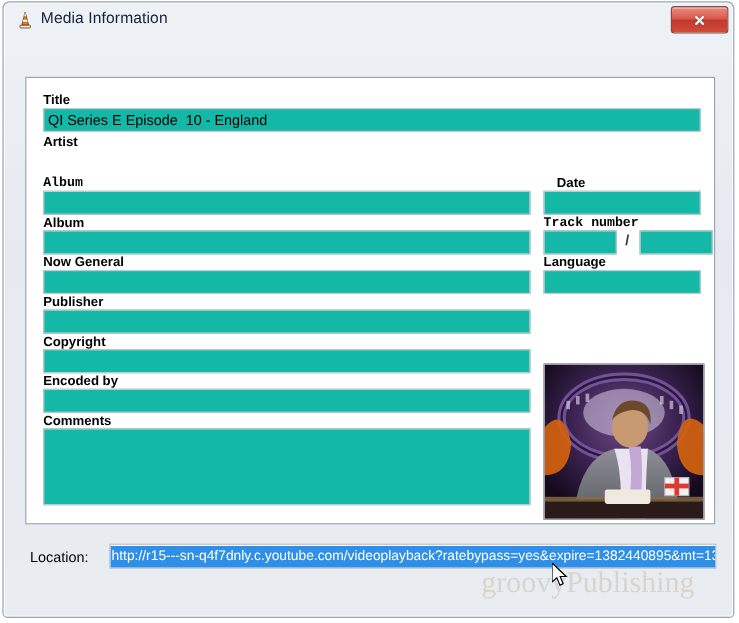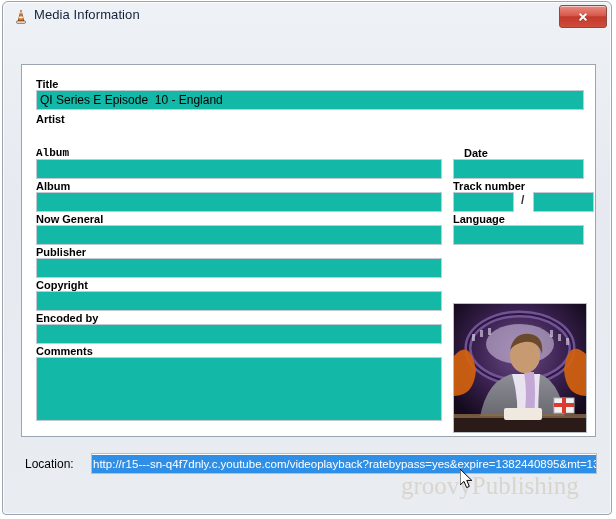--- a/index.html
+++ b/index.html
@@ -253,21 +253,21 @@
 
     <div class="field-label" style="left:14px; top:247px;">Encoded by</div>
     <input class="field-input" style="left: 14px; top: 259px; width: 406px; height: 20px;" value="">
 
     <div class="field-label" style="left:14px; top:280px;">Comments</div>
     <textarea class="field-input" style="left: 14px; top: 292px; width: 406px; height: 64px;"></textarea>
 
     <div class="field-label" style="left:431px; top:82px;margin-left:11px;">Date</div>
     <input class="field-input" style="left: 431px; top: 94px; width: 131px; height: 20px;" value="">
 
-    <div class="field-label" style="left:431px; top:115px;">Track number</div>
+    <div class="field-label" style="left:431px; top:115px;font-family:Liberation Mono, monospace;">Track number</div>
     <input class="field-input" style="left: 431px; top: 127px; width: 61px; height: 20px;" value="">
     <span class="slash" style="left:499px; top:128px;">/</span>
     <input class="field-input" style="left: 511px; top: 127px; width: 61px; height: 20px;" value="">
 
     <div class="field-label" style="left:431px; top:148px;">Language</div>
     <input class="field-input" style="left: 431px; top: 160px; width: 131px; height: 20px;" value="">
 
     <div class="artwork">
       <svg width="132" height="128" viewBox="0 0 132 128">
         <defs>

